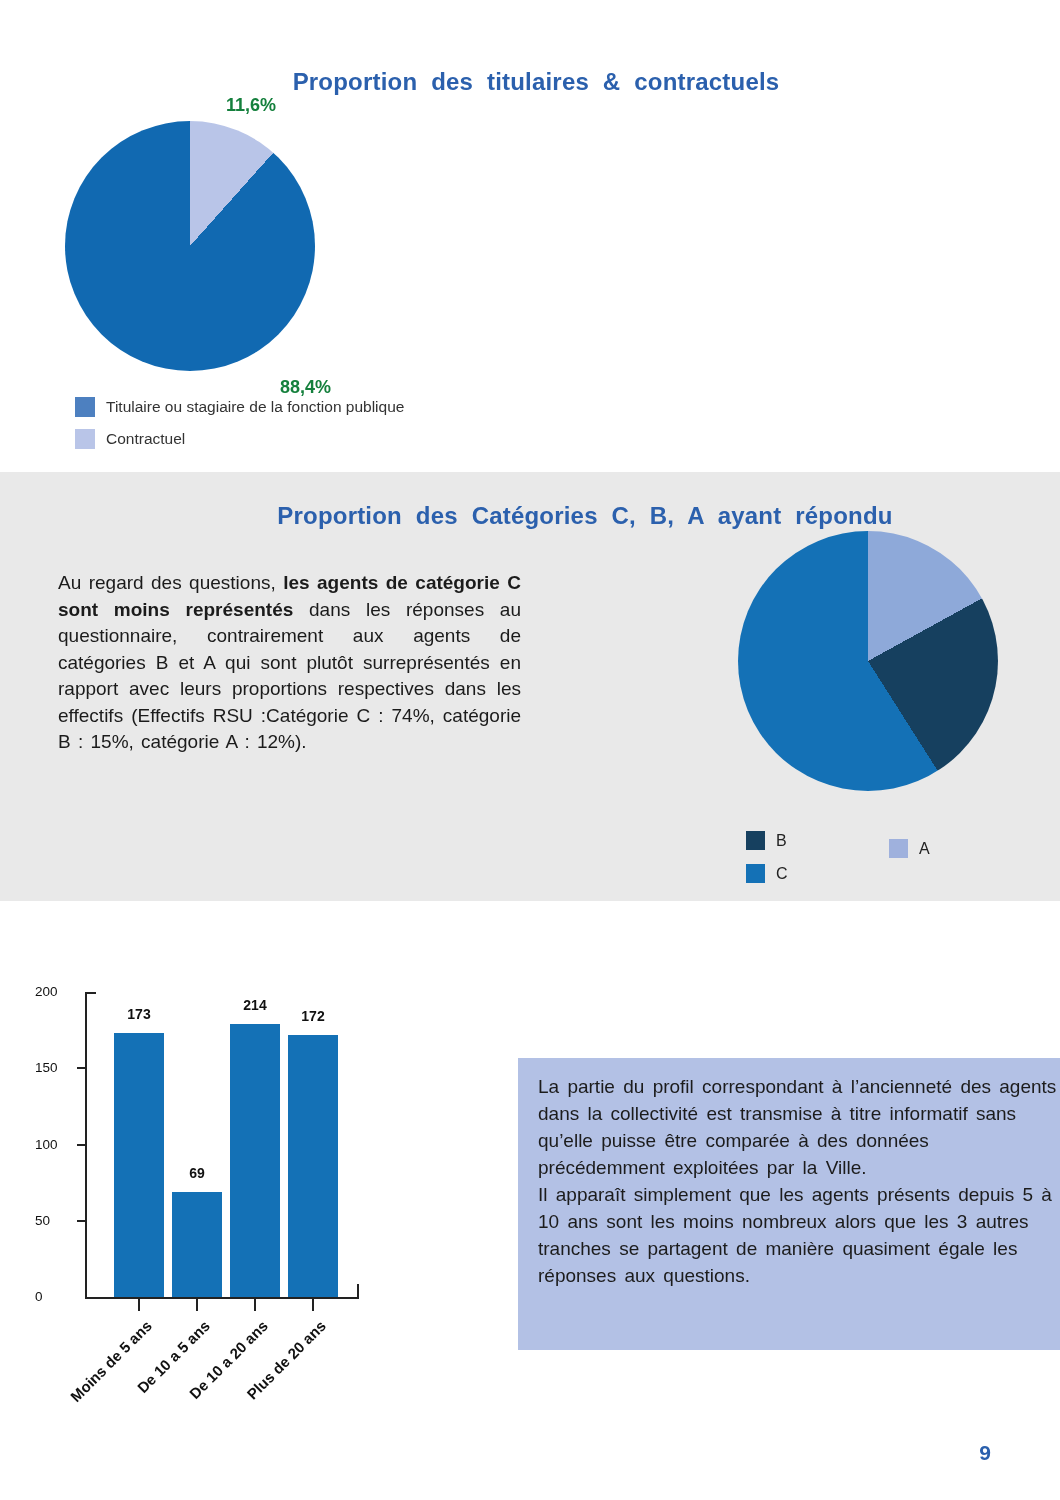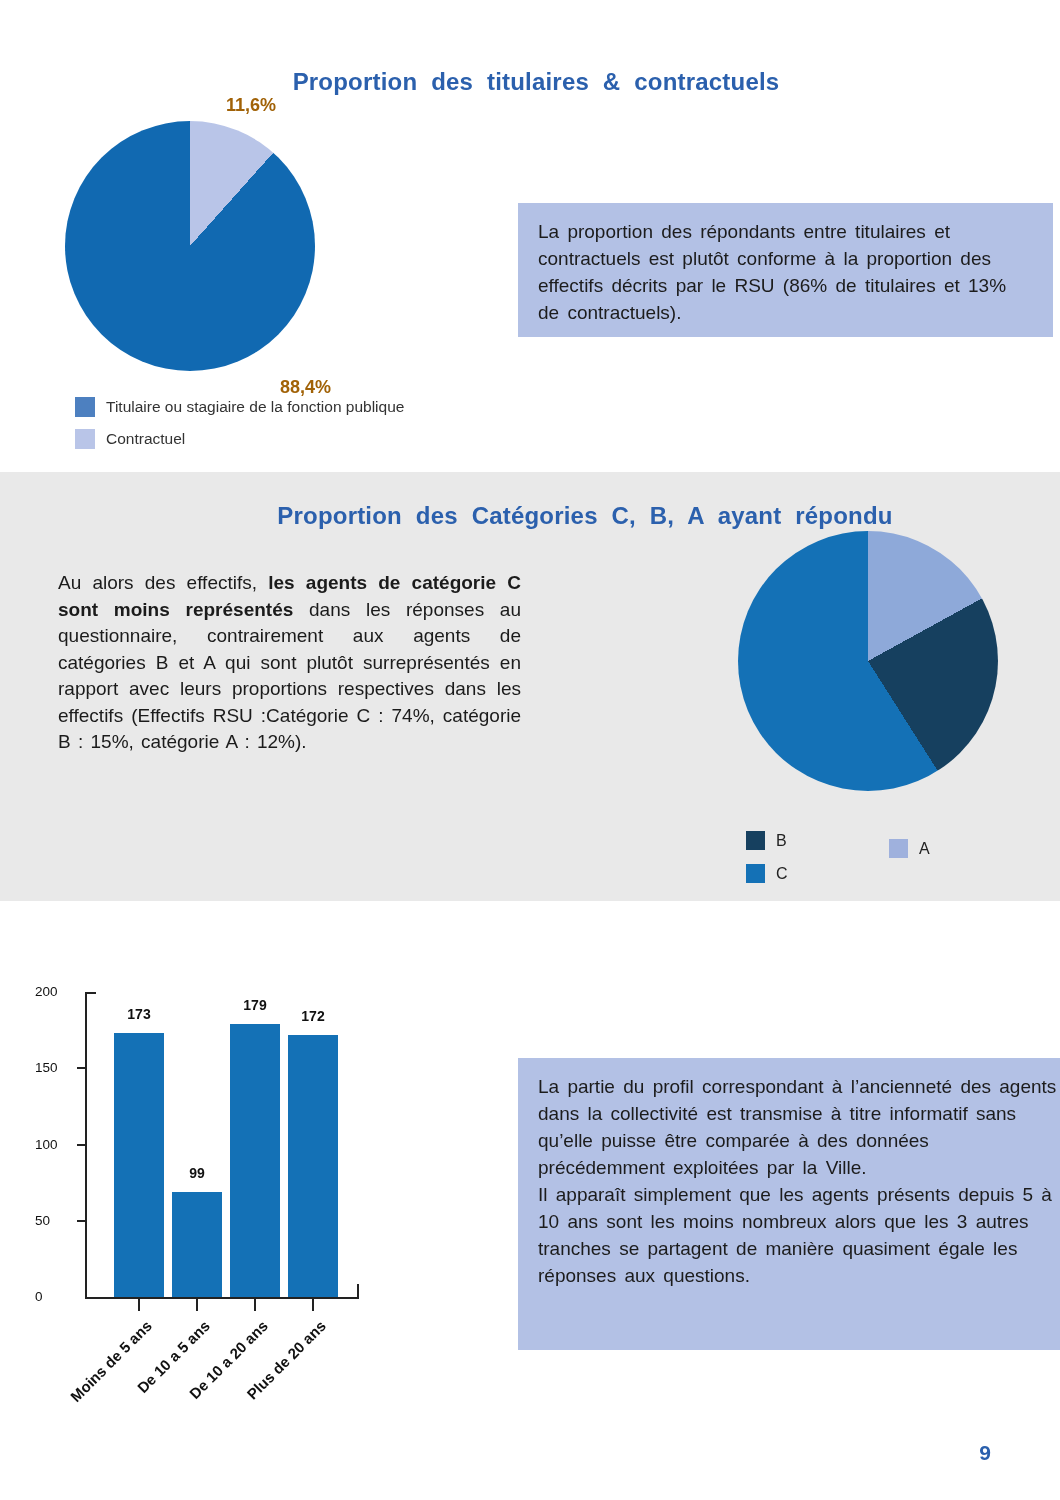--- a/index.html
+++ b/index.html
@@ -5,21 +5,21 @@
   html,body{margin:0;padding:0;background:#fff;}
   #page{
     position:relative;width:1060px;height:1500px;margin:0 auto;background:#ffffff;
     font-family:"Liberation Sans","DejaVu Sans",sans-serif;color:#1b1b1b;overflow:hidden;
   }
   .sec-title{
     position:absolute;text-align:center;font-size:24px;font-weight:bold;
     color:#2b60ad;word-spacing:7px;letter-spacing:0.2px;
   }
   .pie{position:absolute;border-radius:50%;}
-  .pie-label{position:absolute;font-size:18px;font-weight:bold;color:#a16207;}
+  .pie-label{position:absolute;font-size:18px;font-weight:bold;color:#15803d;}
   .infobox{
     position:absolute;background:#b3c1e5;box-sizing:border-box;
     padding:15px 20px;font-size:19px;line-height:27px;color:#1c1c1c;word-spacing:3px;
   }
   .infobox p{margin:0;}
   .band{position:absolute;left:0;width:1060px;background:#e9e9e9;}
   .para{
     position:absolute;font-size:19px;line-height:26.5px;text-align:justify;
     color:#1b1b1b;word-spacing:2px;
   }
@@ -47,39 +47,36 @@
 <body>
 
 <div id="page">
 
   <h1 class="sec-title" style="left:6px;top:52px;width:1060px;">Proportion des titulaires &amp; contractuels</h1>
 
   <div class="pie" id="pie1" style="left: 65px; top: 121px; width: 250px; height: 250px; background: conic-gradient(rgb(185, 197, 232) 0deg, rgb(185, 197, 232) 41.76deg, rgb(17, 105, 177) 41.76deg, rgb(17, 105, 177) 360deg);"></div>
   <div class="pie-label" style="left:226px;top:95px;">11,6%</div>
   <div class="pie-label" style="left:280px;top:344px;margin-top:33px;">88,4%</div>
 
-  <div class="infobox" style="left:518px;top:203px;width:535px;height:134px;">
-    <p>La proportion des répondants entre titulaires et contractuels est plutôt conforme à la proportion des effectifs décrits par le RSU (86% de titulaires et 13% de contractuels).</p>
-  </div>
 
   <div class="legend-item lg1" style="left:75px;top:397px;">
     <span class="legend-swatch" id="sw-tit" style="background: rgb(77, 128, 192);"></span>
     <span class="lab">Titulaire ou stagiaire de la fonction publique</span>
   </div>
   <div class="legend-item lg1" style="left:75px;top:429px;">
     <span class="legend-swatch" id="sw-con" style="background: rgb(185, 197, 232);"></span>
     <span class="lab">Contractuel</span>
   </div>
 
   <div class="band" style="top:472px;height:429px;"></div>
 
   <h1 class="sec-title" style="left:110px;top:486px;width:950px;">Proportion des Catégories C, B, A ayant répondu</h1>
 
   <div class="para" style="left:58px;top:570px;width:463px;">
-    <span>Au alors des effectifs, </span><b>les agents de catégorie C sont moins représentés</b><span> dans les réponses au questionnaire, contrairement aux agents de catégories B et A qui sont plutôt surreprésentés en rapport avec leurs proportions respectives dans les effectifs (Effectifs RSU :Catégorie C : 74%, catégorie B : 15%, catégorie A : 12%).</span>
+    <span>Au regard des questions, </span><b>les agents de catégorie C sont moins représentés</b><span> dans les réponses au questionnaire, contrairement aux agents de catégories B et A qui sont plutôt surreprésentés en rapport avec leurs proportions respectives dans les effectifs (Effectifs RSU :Catégorie C : 74%, catégorie B : 15%, catégorie A : 12%).</span>
   </div>
 
   <div class="pie" id="pie2" style="left: 738px; top: 531px; width: 260px; height: 260px; background: conic-gradient(rgb(142, 169, 217) 0deg, rgb(142, 169, 217) 61.2deg, rgb(22, 64, 95) 61.2deg, rgb(22, 64, 95) 147.6deg, rgb(20, 113, 182) 147.6deg, rgb(20, 113, 182) 360deg);"></div>
 
   <div class="legend-item lg2" style="left:746px;top:831px;">
     <span class="legend-swatch" id="sw-b" style="background: rgb(22, 64, 95);"></span>
     <span class="lab">B</span>
   </div>
   <div class="legend-item lg2" style="left:746px;top:864px;">
     <span class="legend-swatch" id="sw-c" style="background: rgb(20, 113, 182);"></span>
@@ -90,25 +87,25 @@
     <span class="lab">A</span>
   </div>
 
 
   <div id="bar-plot">
       <div class="bar" style="left: 27px; width: 50px; height: 263.825px; background: rgb(20, 113, 182);"></div>
       <div class="bar-value" style="left: 22px; top: 14.175px;">173</div>
       <div class="tickmark" style="left: 51px; top: 307px; width: 2px; height: 12px;"></div>
       <div class="x-cat" style="left: -94px; top: 325px;">Moins de 5 ans</div>
       <div class="bar" style="left: 85px; width: 50px; height: 105.225px; background: rgb(20, 113, 182);"></div>
-      <div class="bar-value" style="left: 80px; top: 172.775px;">99</div>
+      <div class="bar-value" style="left: 80px; top: 172.775px;">69</div>
       <div class="tickmark" style="left: 109px; top: 307px; width: 2px; height: 12px;"></div>
       <div class="x-cat" style="left: -36px; top: 325px;">De 10 a 5 ans</div>
       <div class="bar" style="left: 143px; width: 50px; height: 272.975px; background: rgb(20, 113, 182);"></div>
-      <div class="bar-value" style="left: 138px; top: 5.025px;">179</div>
+      <div class="bar-value" style="left: 138px; top: 5.025px;">214</div>
       <div class="tickmark" style="left: 167px; top: 307px; width: 2px; height: 12px;"></div>
       <div class="x-cat" style="left: 22px; top: 325px;">De 10 a 20 ans</div>
       <div class="bar" style="left: 201px; width: 50px; height: 262.3px; background: rgb(20, 113, 182);"></div>
       <div class="bar-value" style="left: 196px; top: 15.7px;">172</div>
       <div class="tickmark" style="left: 225px; top: 307px; width: 2px; height: 12px;"></div>
       <div class="x-cat" style="left: 80px; top: 325px;">Plus de 20 ans</div>
       <div class="ytick-label" style="left: -52px; top: 297px;">0</div>
       <div class="ytick-label" style="left: -52px; top: 220.75px;">50</div>
       <div class="tickmark" style="left: -10px; top: 227.75px; width: 8px; height: 2px;"></div>
       <div class="ytick-label" style="left: -52px; top: 144.5px;">100</div>

